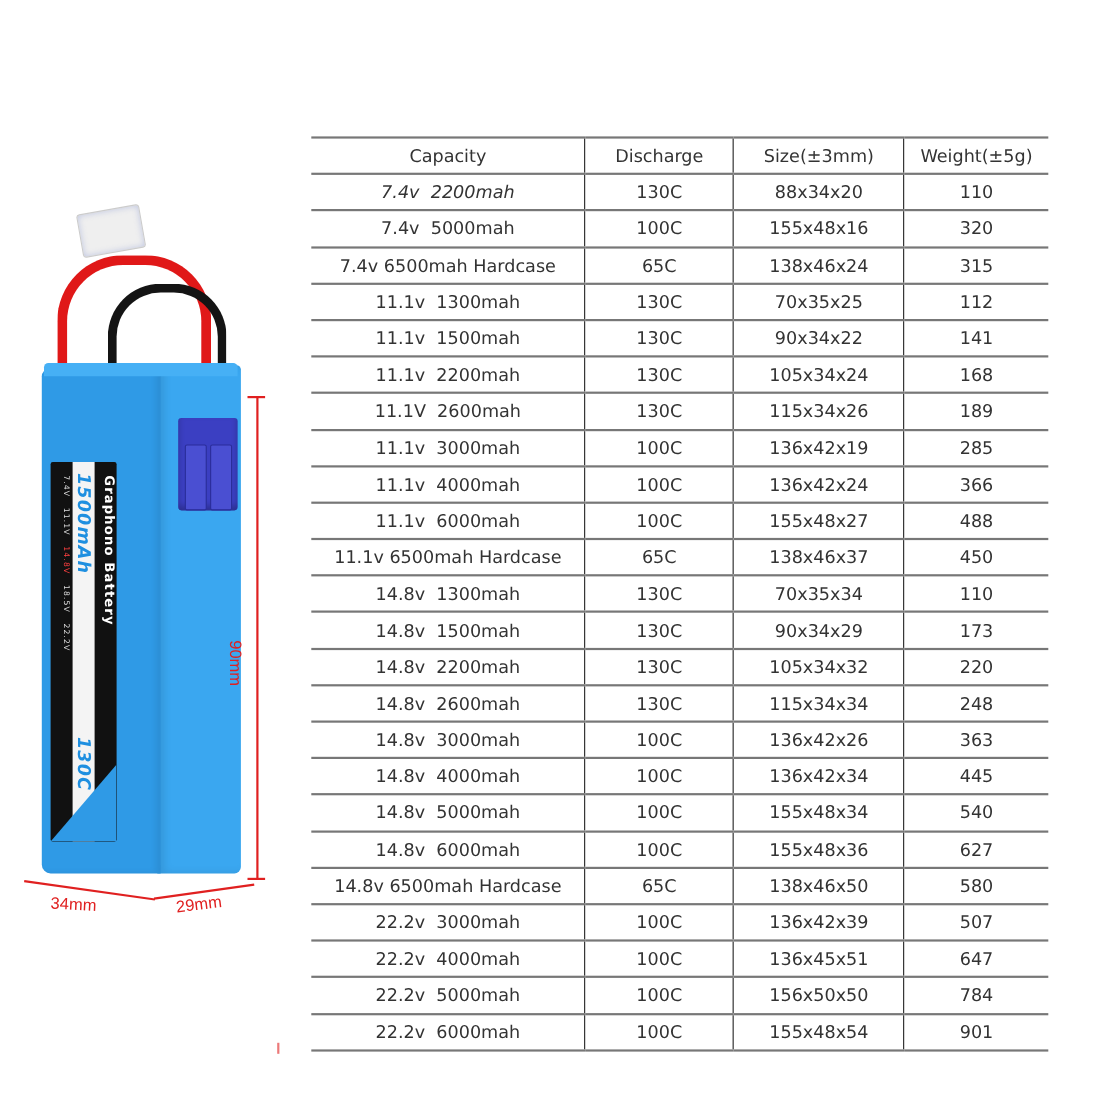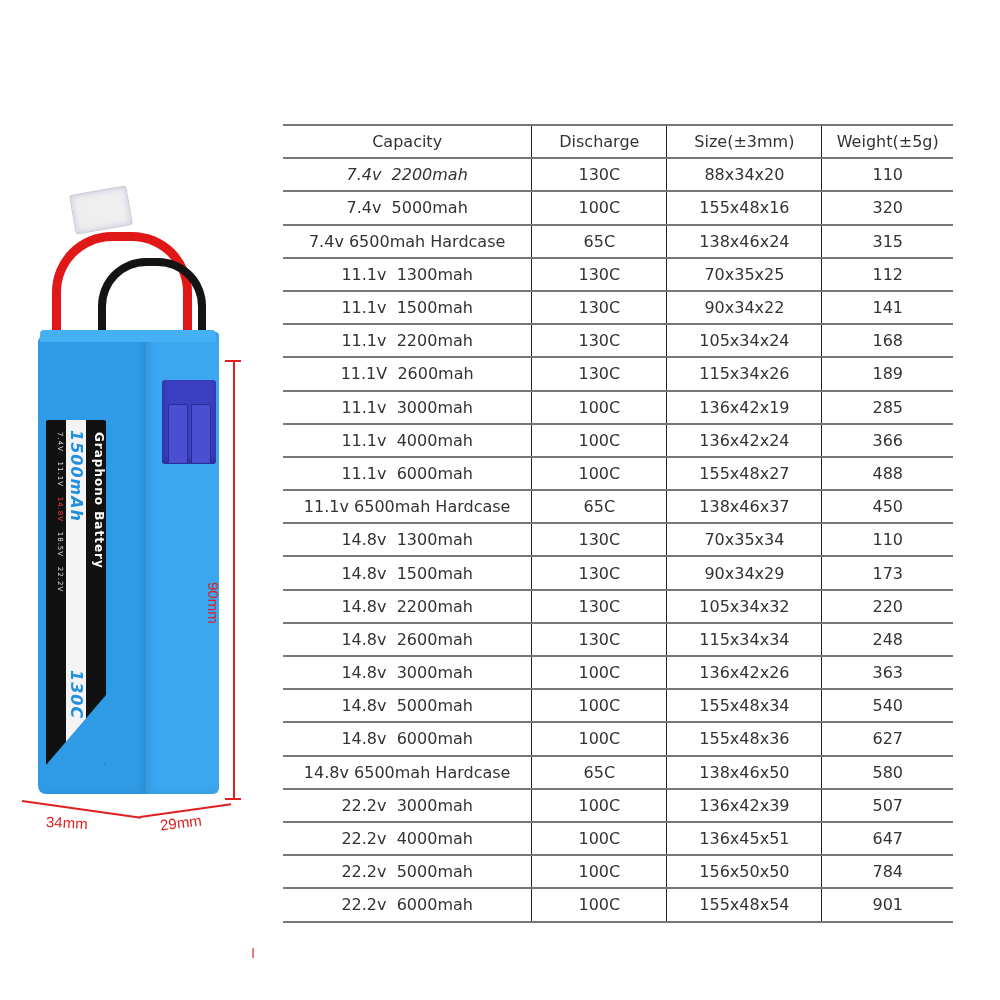--- a/index.html
+++ b/index.html
@@ -194,20 +194,26 @@
         <td class="c3" style="white-space: pre; margin-top: 47px;">115x34x34</td>
         <td class="c4" style="white-space: pre;">248</td>
       </tr>
       <tr>
         <td class="c1" style="white-space: pre;">14.8v  3000mah</td>
         <td class="c2" style="white-space: pre;">100C</td>
         <td class="c3" style="white-space: pre;">136x42x26</td>
         <td class="c4" style="white-space: pre;">363</td>
       </tr>
       <tr>
+        <td class="c1" style="white-space: pre;">14.8v  4000mah</td>
+        <td class="c2" style="white-space: pre;">100C</td>
+        <td class="c3" style="white-space: pre;">136x42x34</td>
+        <td class="c4" style="white-space: pre;">445</td>
+      </tr>
+      <tr>
         <td class="c1" style="white-space: pre;">14.8v  5000mah</td>
         <td class="c2" style="white-space: pre;">100C</td>
         <td class="c3" style="white-space: pre;">155x48x34</td>
         <td class="c4" style="white-space: pre;">540</td>
       </tr>
       <tr>
         <td class="c1" style="white-space: pre;">14.8v  6000mah</td>
         <td class="c2" style="white-space: pre;">100C</td>
         <td class="c3" style="white-space: pre; text-align: center;">155x48x36</td>
         <td class="c4" style="white-space: pre;">627</td>

